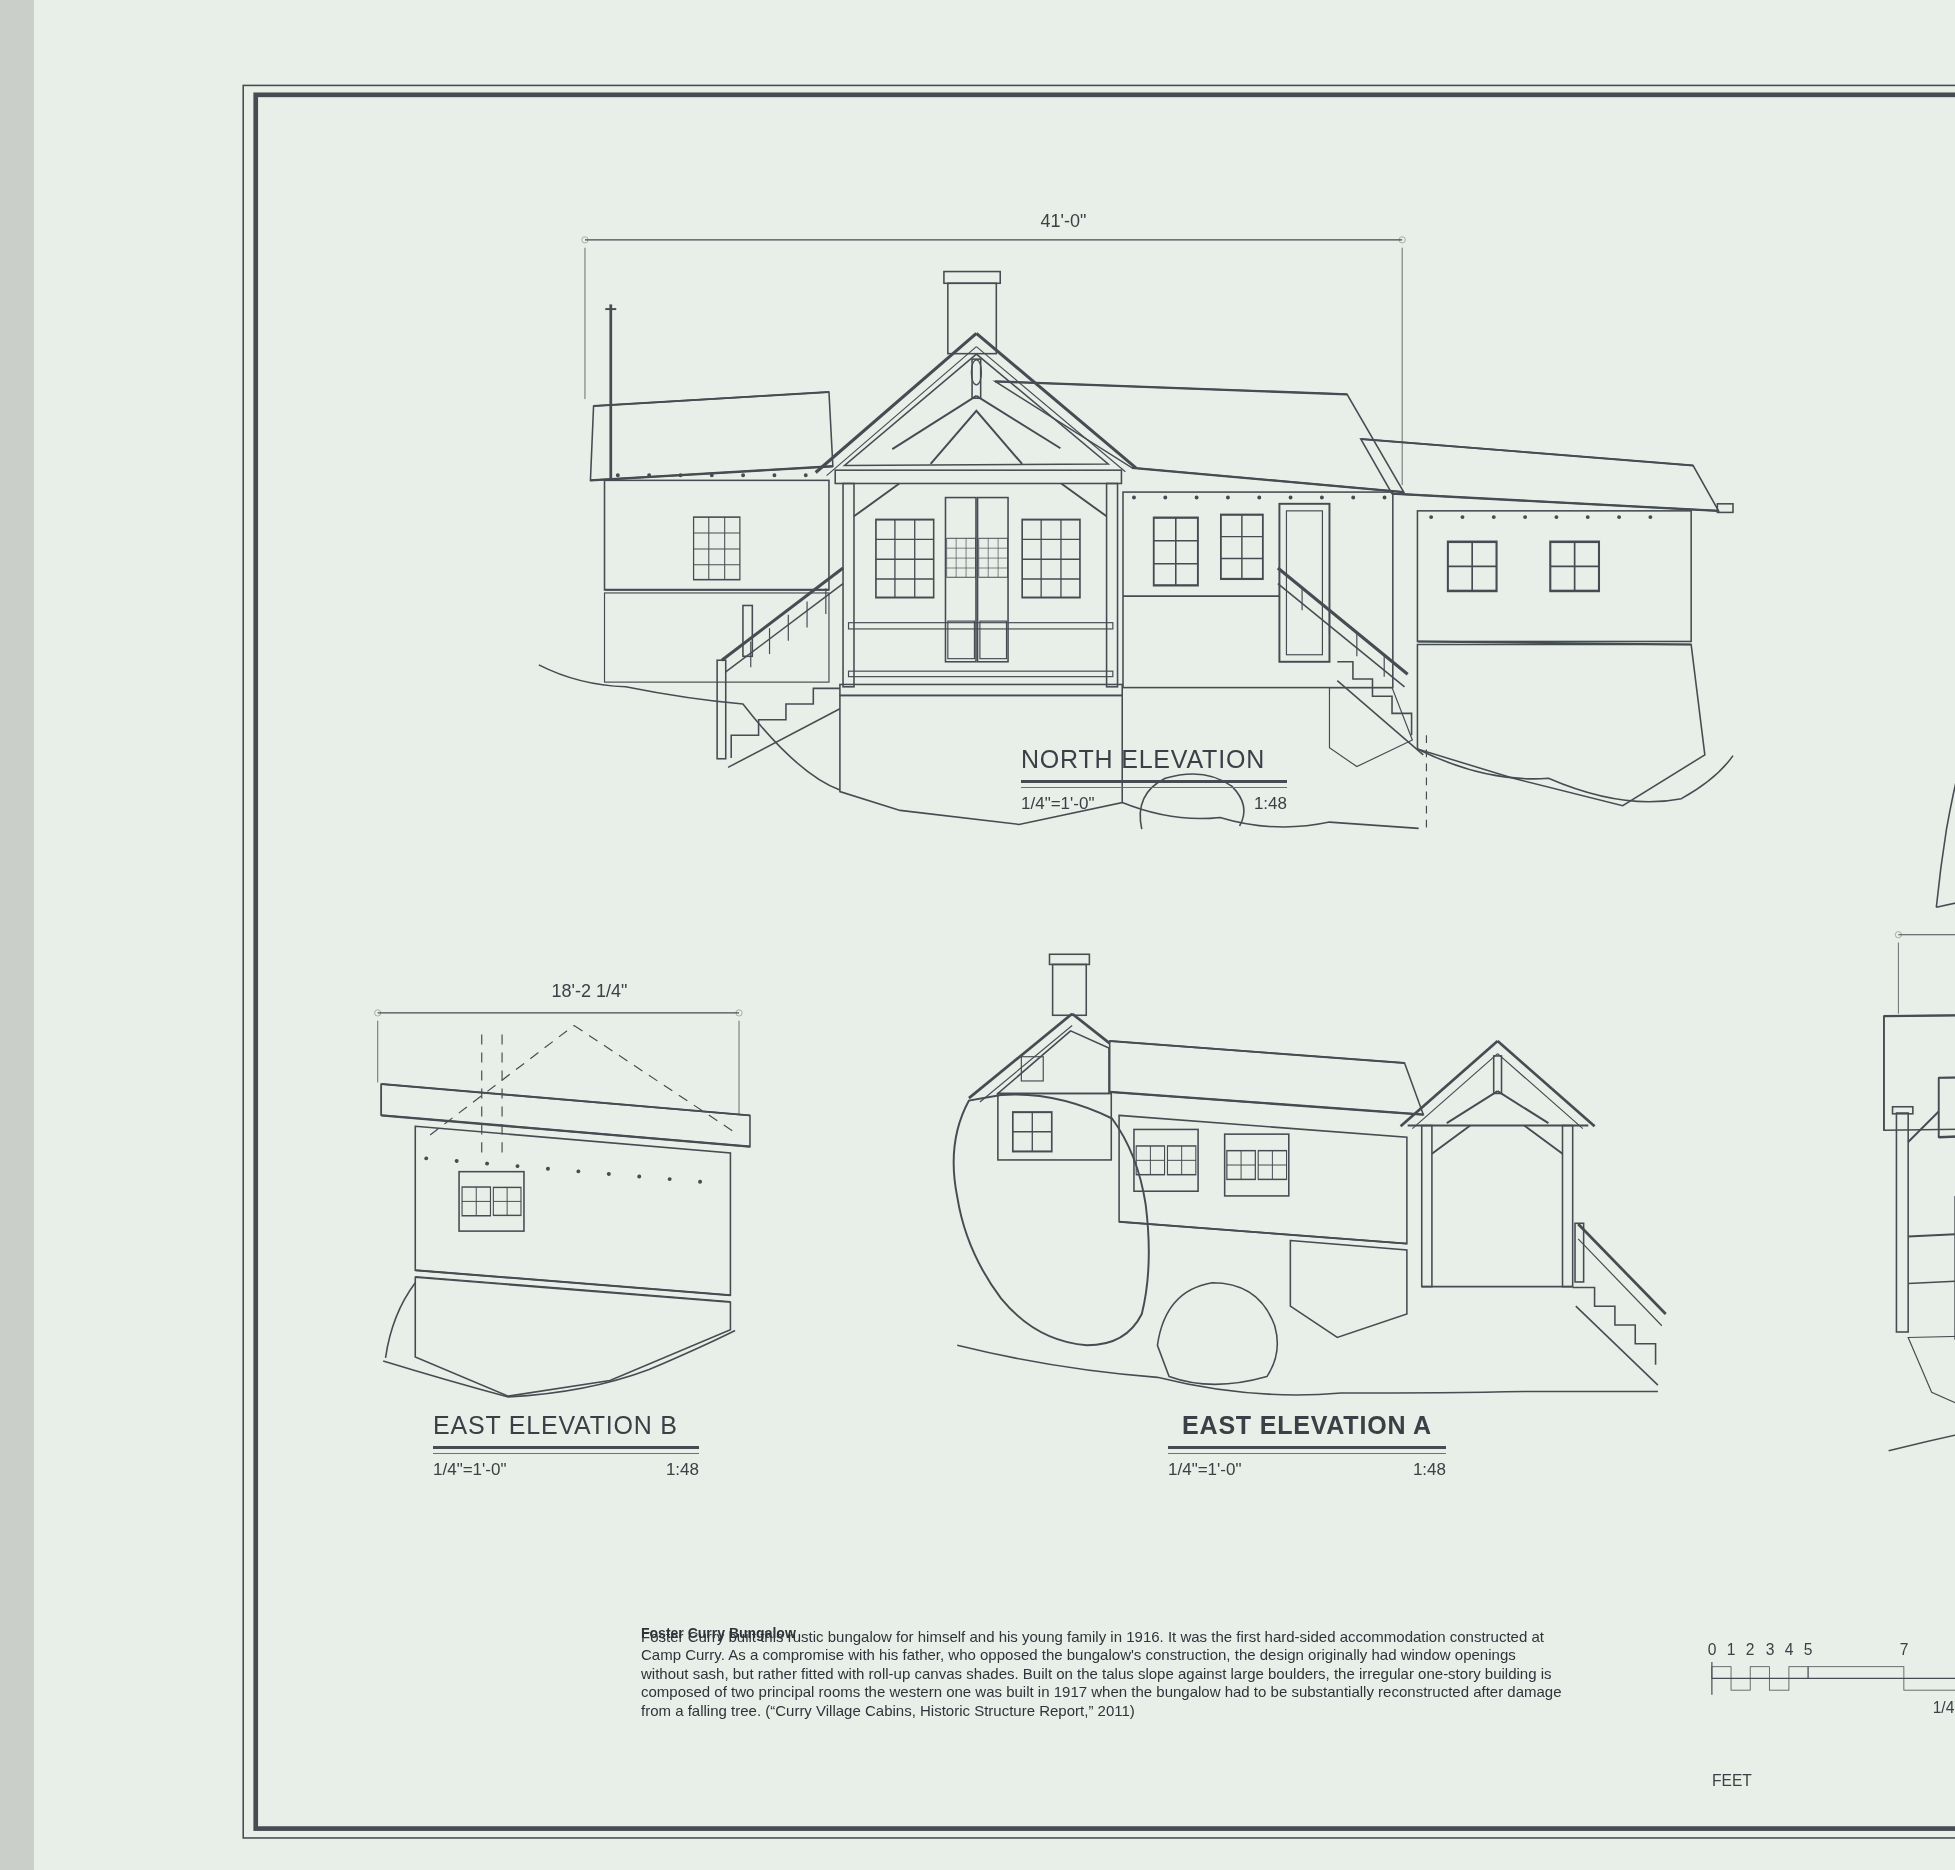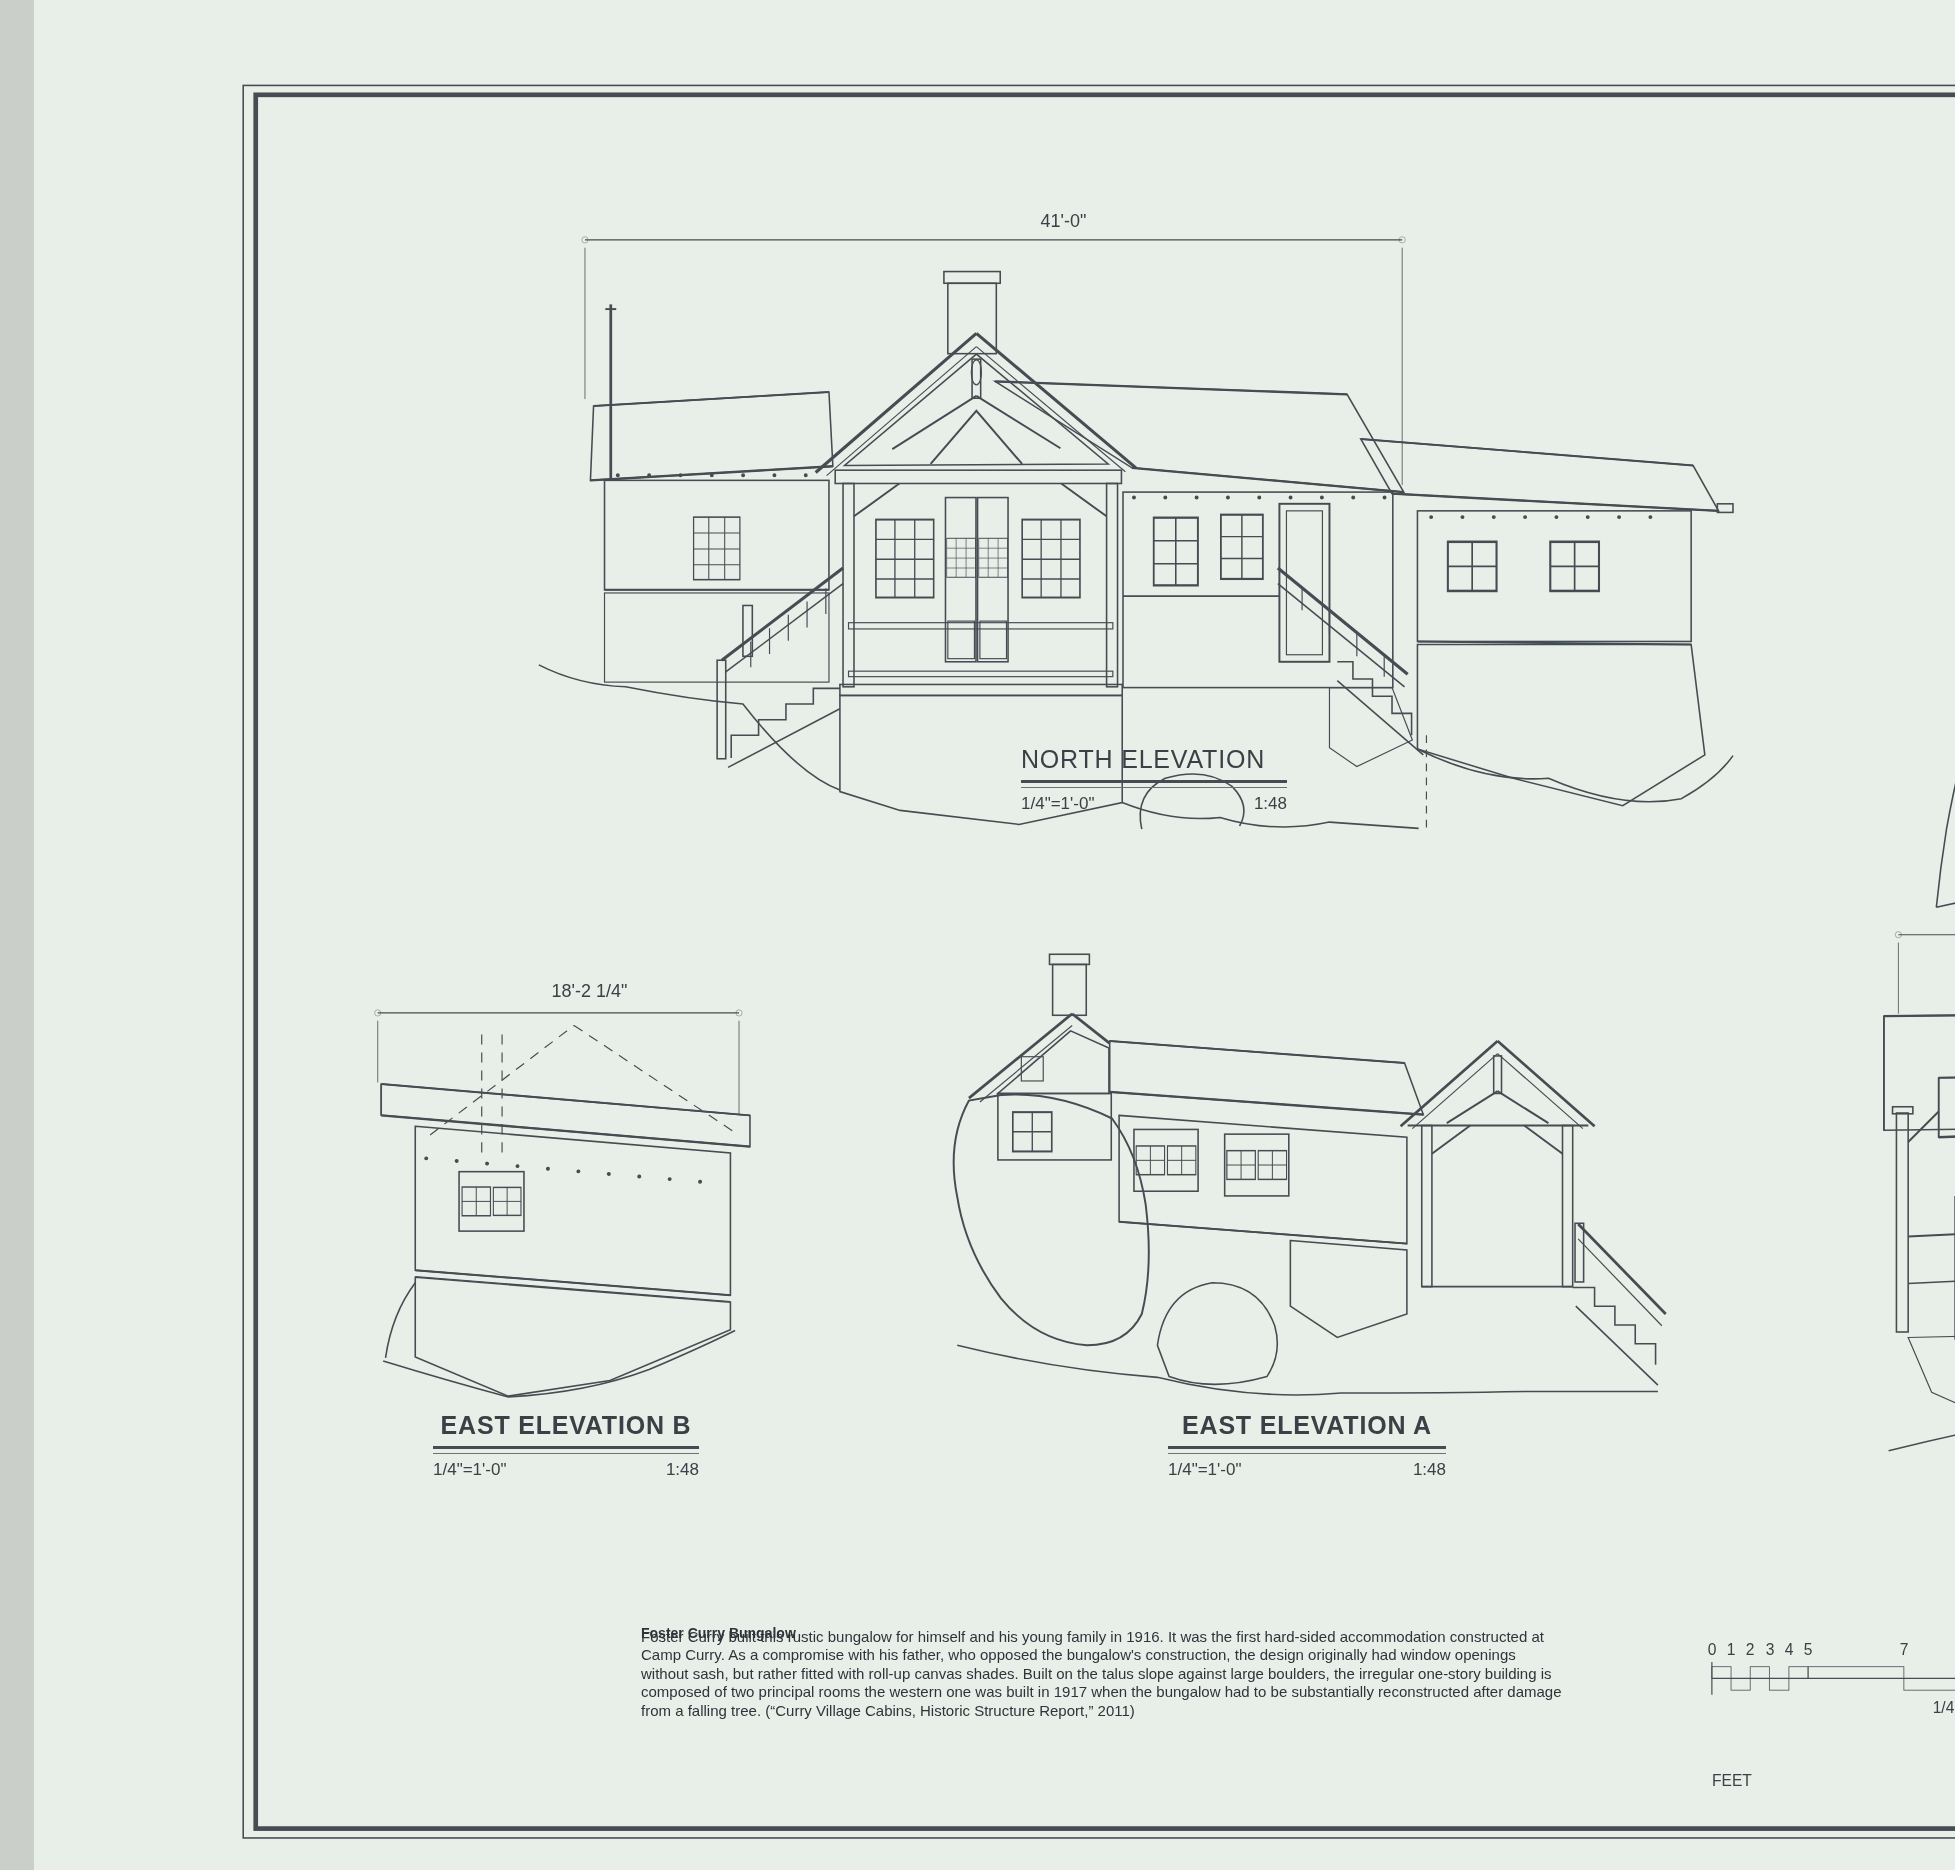--- a/index.html
+++ b/index.html
@@ -372,21 +372,21 @@
     <div class="elev-title" style="text-align:left;">NORTH ELEVATION</div>
     <div class="ul-thick"></div>
       <div class="ul-thin"></div>
     <div class="elev-scales">
         <span>1/4"=1'-0"</span>
         <span>1:48</span>
       </div>
   </div>
 
   <div class="elev-label" style="left:433px;top:1411px;width:266px;">
-    <div class="elev-title" style="text-align:center;font-weight:bold;">EAST ELEVATION B</div>
+    <div class="elev-title" style="text-align:left;">EAST ELEVATION B</div>
     <div class="ul-thick"></div>
       <div class="ul-thin"></div>
     <div class="elev-scales">
         <span>1/4"=1'-0"</span>
         <span>1:48</span>
       </div>
   </div>
   <div class="elev-label" style="left:1168px;top:1411px;width:278px;">
     <div class="elev-title" style="text-align:center;font-weight:bold;">EAST ELEVATION A</div>
     <div class="ul-thick"></div>

